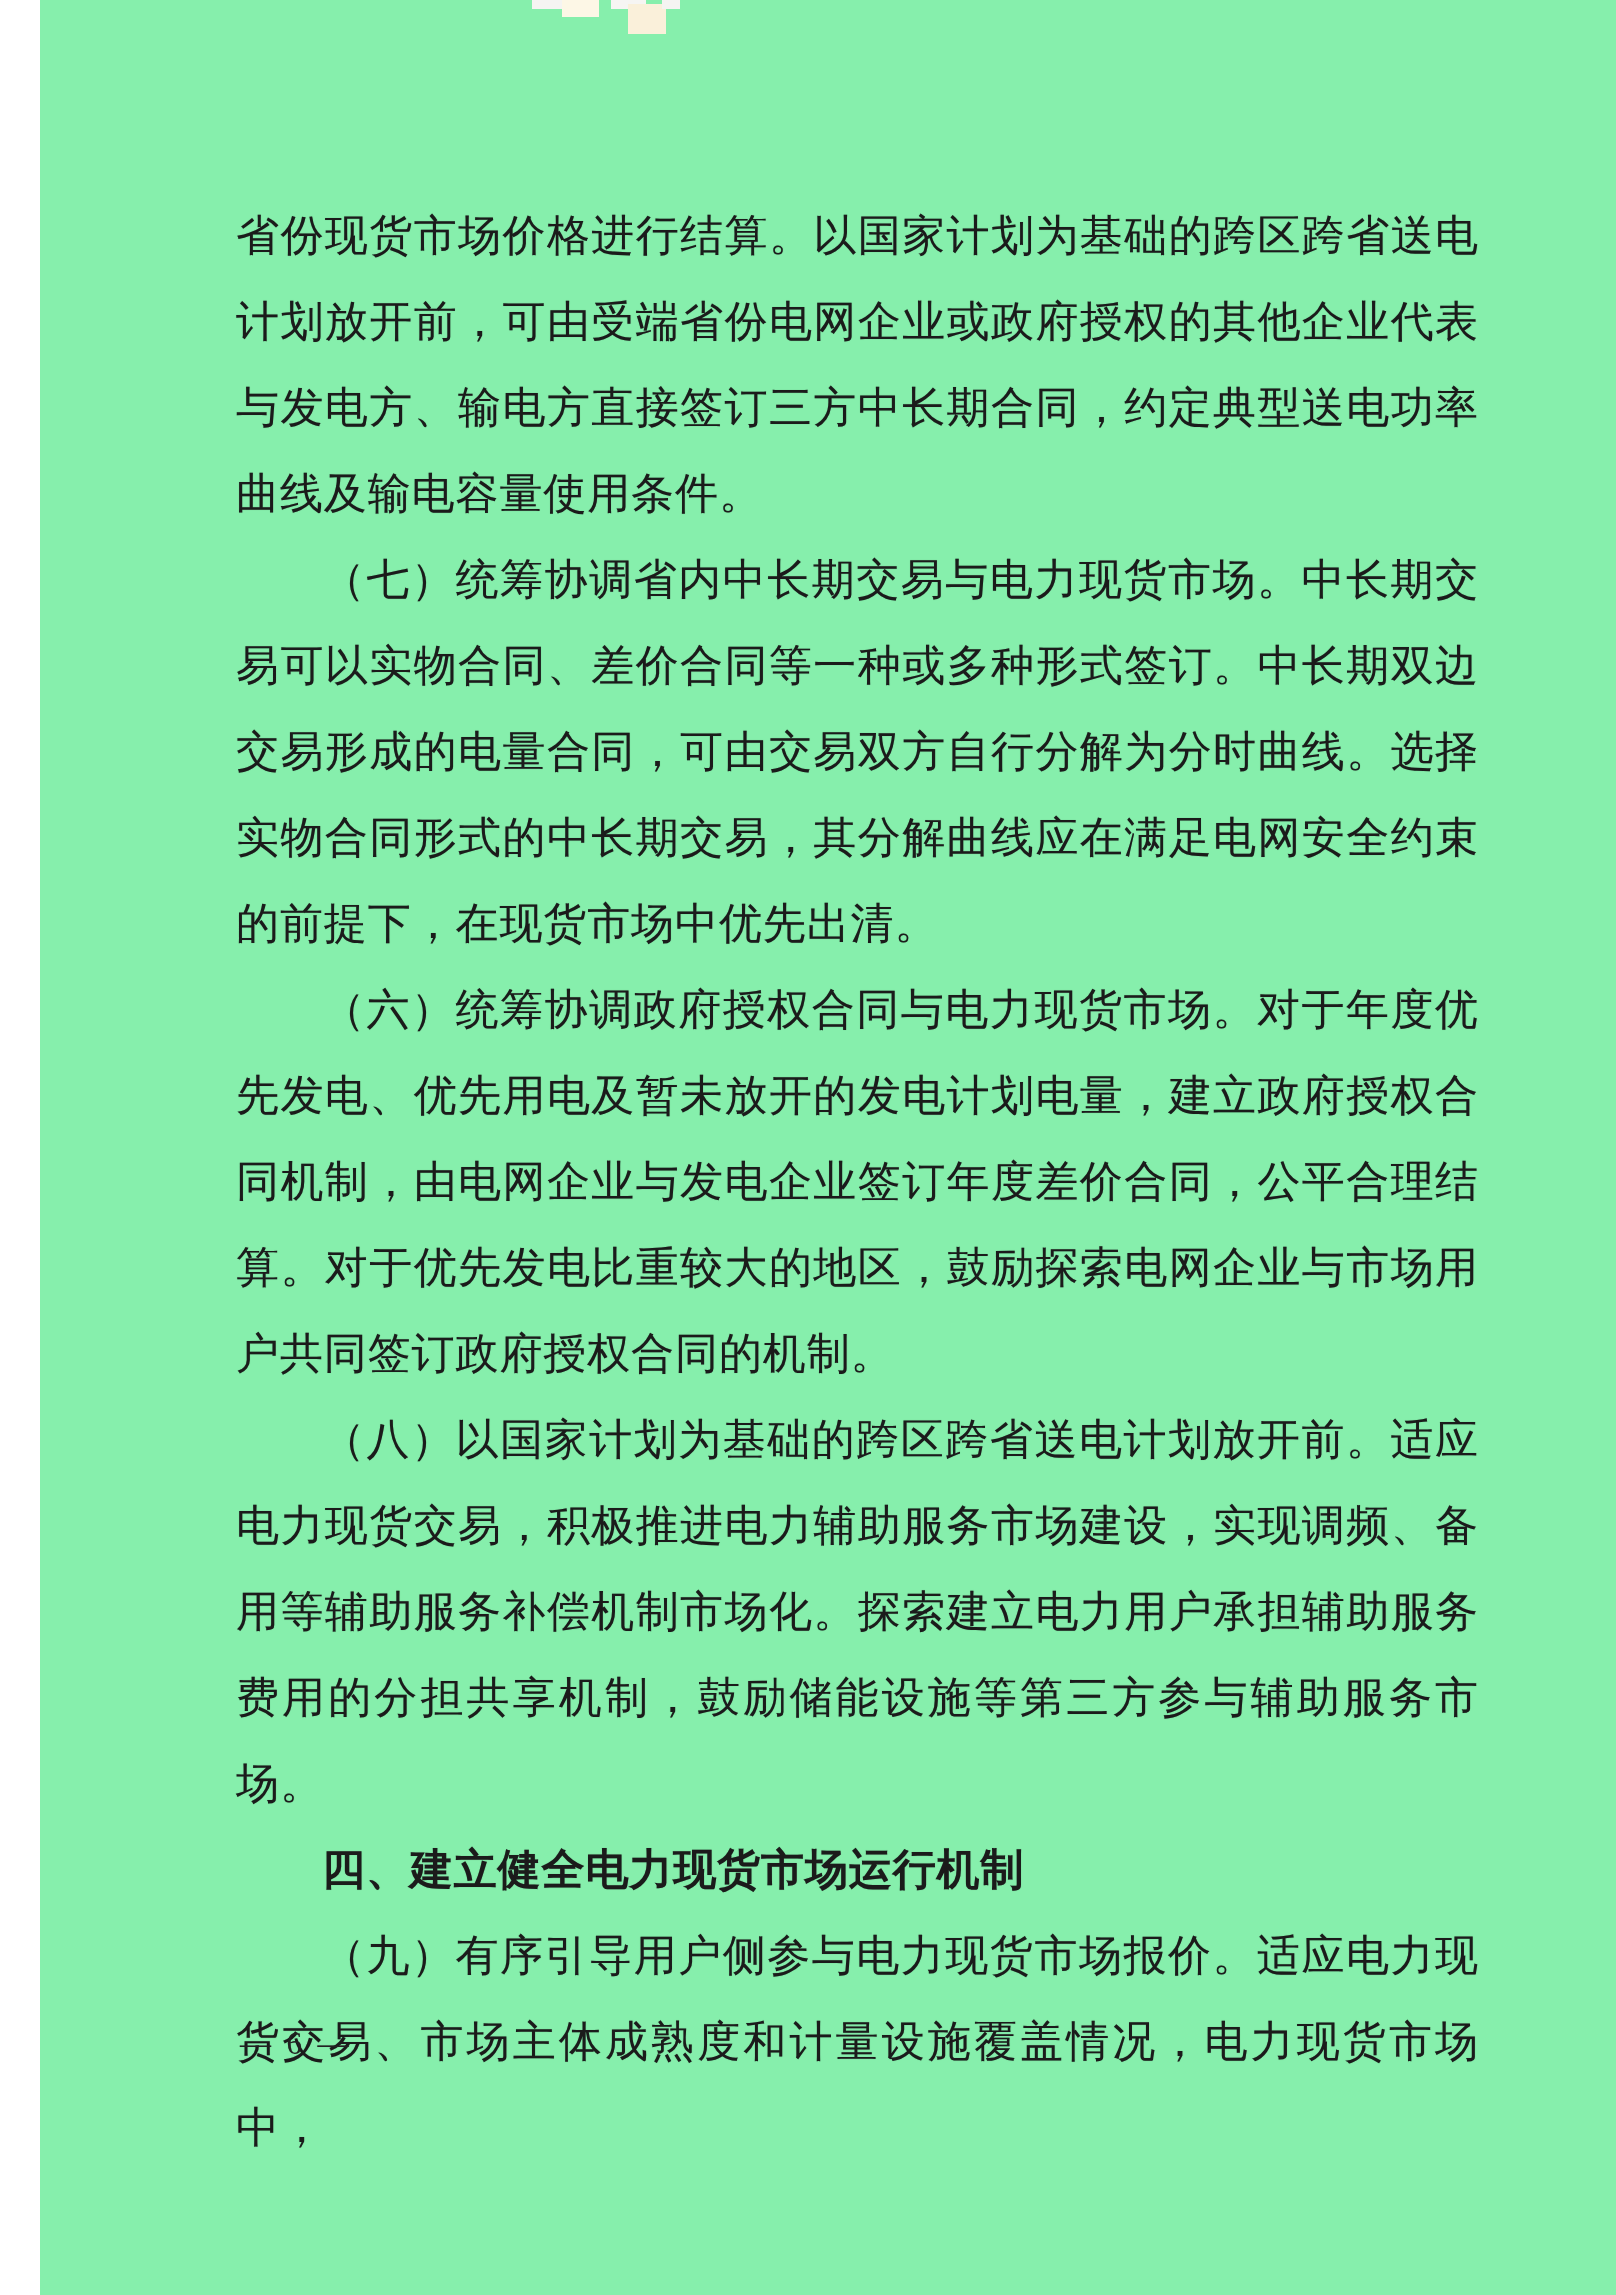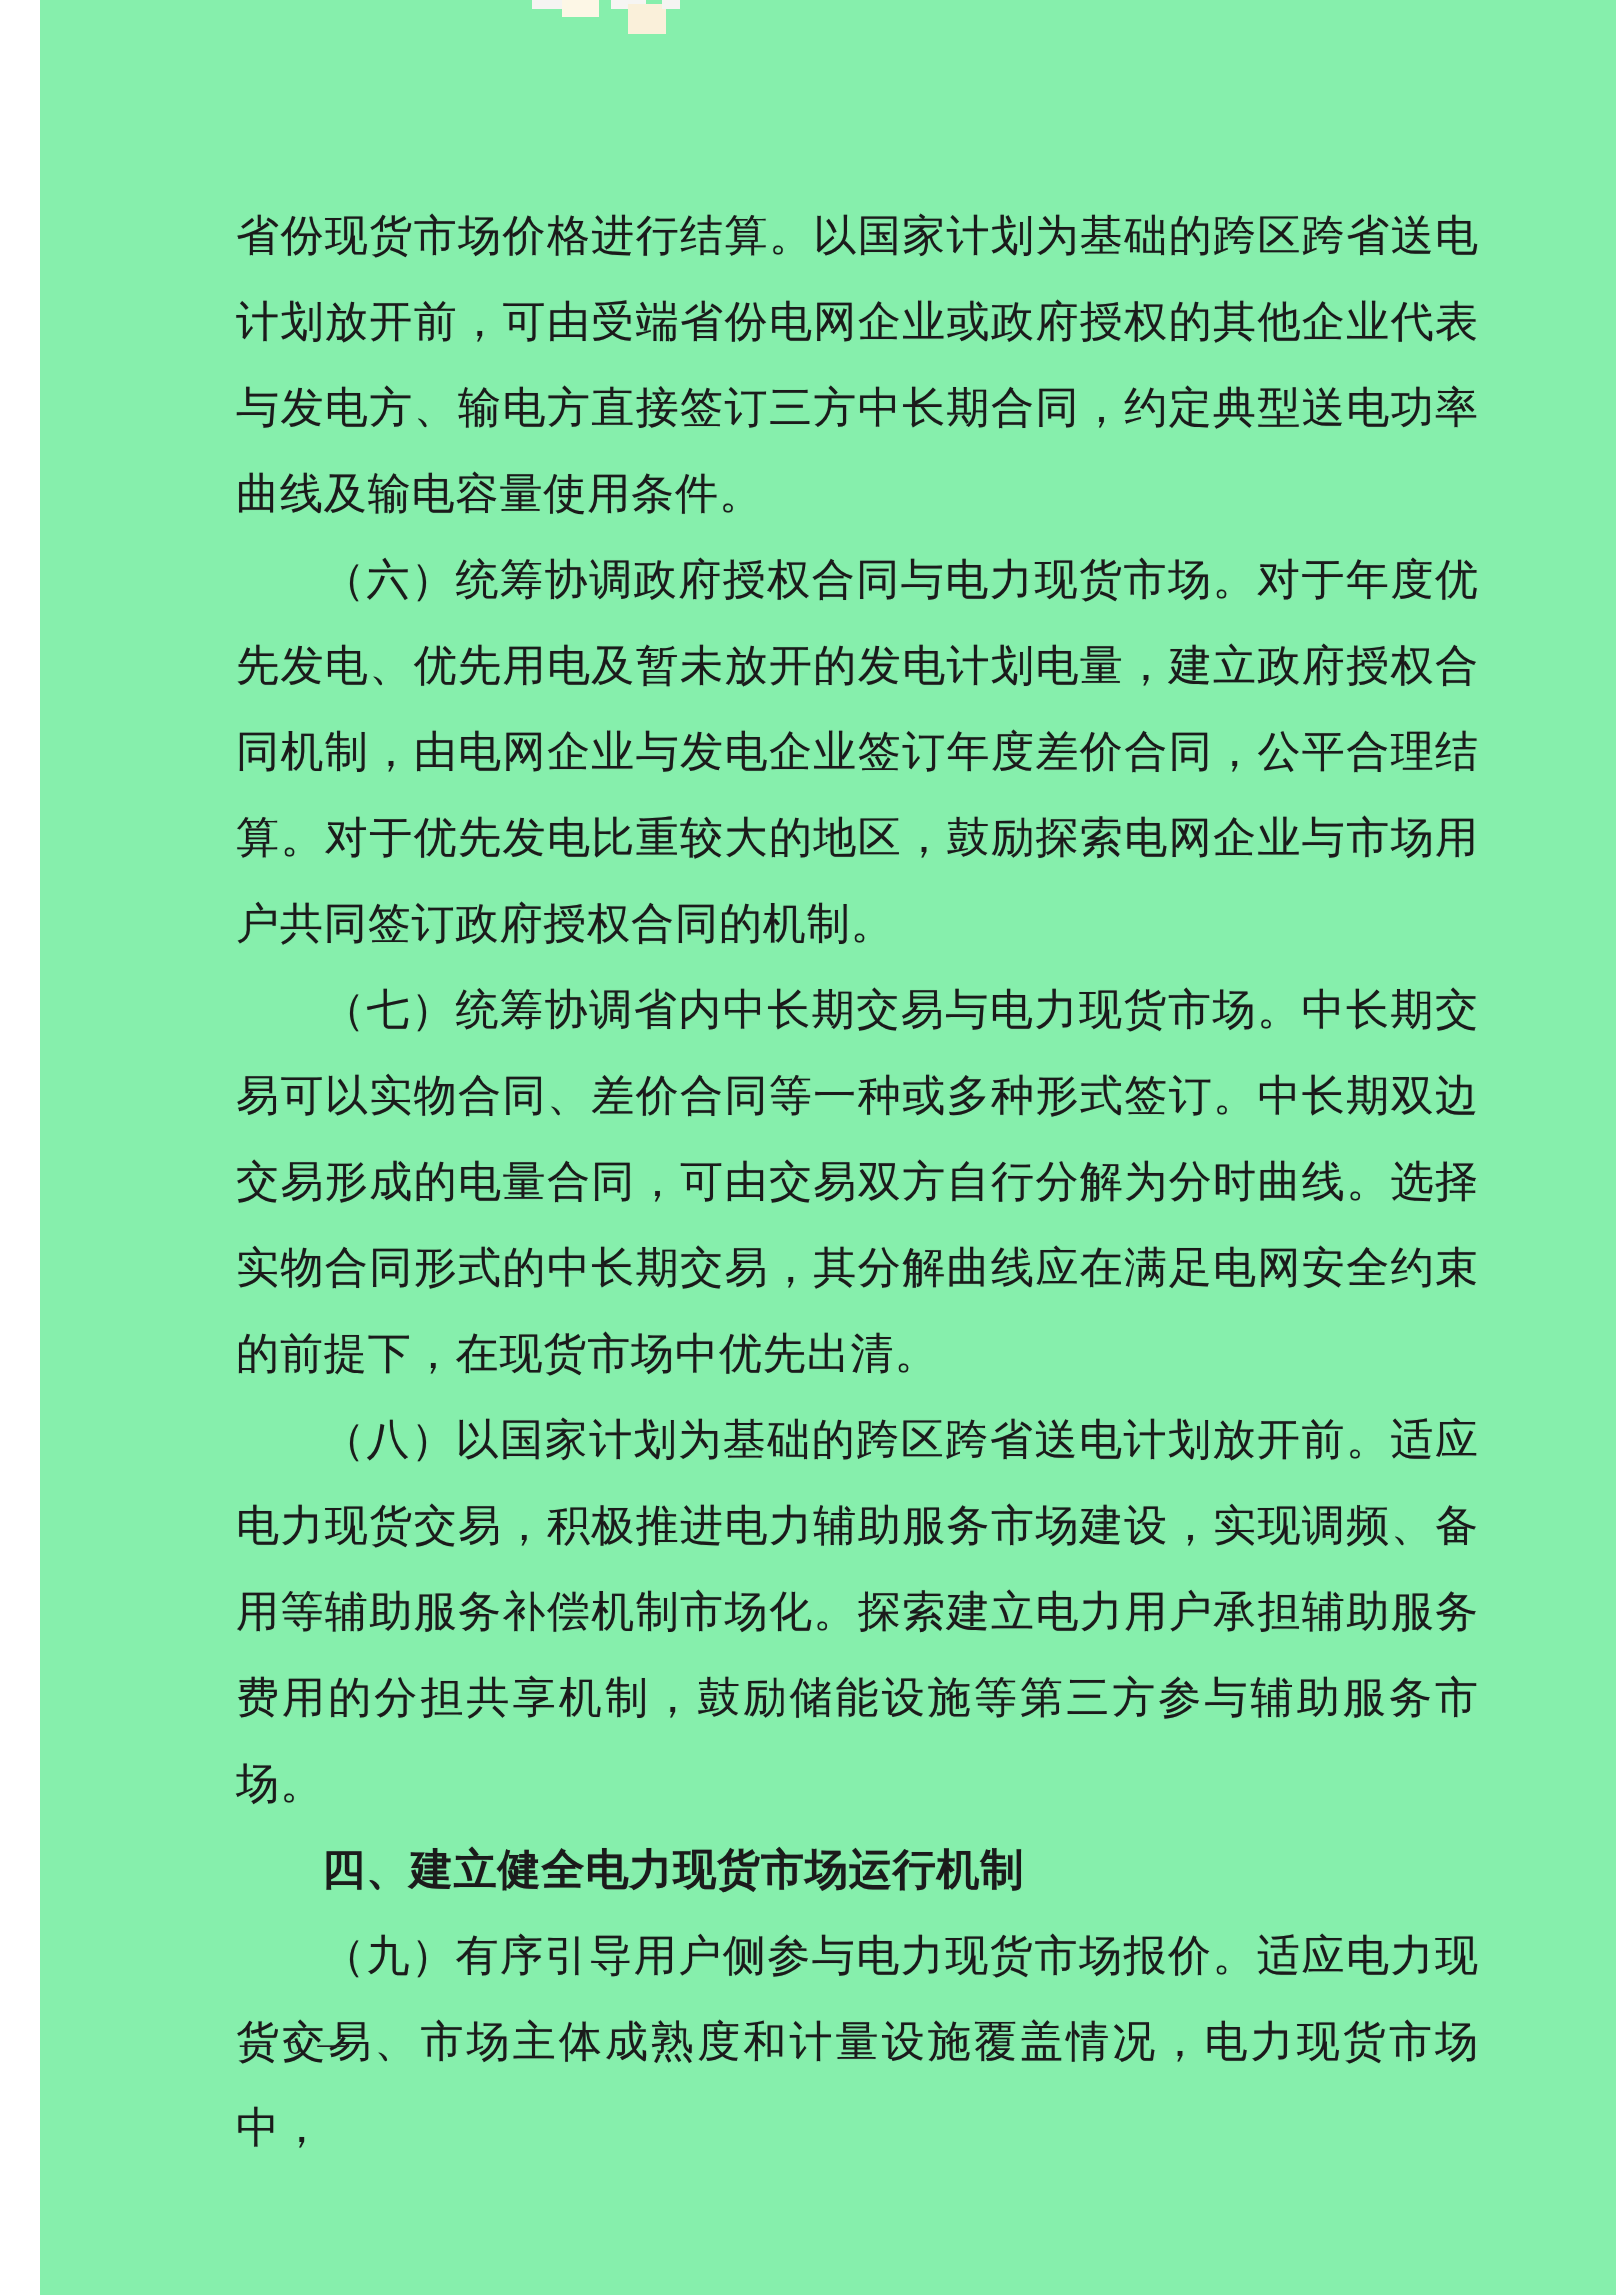--- a/index.html
+++ b/index.html
@@ -65,22 +65,22 @@
 <div class="page">
 
   <div class="artifact a1"></div>
   <div class="artifact a2"></div>
   <div class="artifact a3"></div>
   <div class="artifact a4"></div>
   <div class="artifact a5"></div>
 
   <div class="body-text">
     <p>省份现货市场价格进行结算。以国家计划为基础的跨区跨省送电计划放开前，可由受端省份电网企业或政府授权的其他企业代表与发电方、输电方直接签订三方中长期合同，约定典型送电功率曲线及输电容量使用条件。</p>
+    <p class="indent">（七）统筹协调省内中长期交易与电力现货市场。中长期交易可以实物合同、差价合同等一种或多种形式签订。中长期双边交易形成的电量合同，可由交易双方自行分解为分时曲线。选择实物合同形式的中长期交易，其分解曲线应在满足电网安全约束的前提下，在现货市场中优先出清。</p>
     <p class="indent">（六）统筹协调政府授权合同与电力现货市场。对于年度优先发电、优先用电及暂未放开的发电计划电量，建立政府授权合同机制，由电网企业与发电企业签订年度差价合同，公平合理结算。对于优先发电比重较大的地区，鼓励探索电网企业与市场用户共同签订政府授权合同的机制。</p>
-    <p class="indent">（七）统筹协调省内中长期交易与电力现货市场。中长期交易可以实物合同、差价合同等一种或多种形式签订。中长期双边交易形成的电量合同，可由交易双方自行分解为分时曲线。选择实物合同形式的中长期交易，其分解曲线应在满足电网安全约束的前提下，在现货市场中优先出清。</p>
     <p class="indent">（八）以国家计划为基础的跨区跨省送电计划放开前。适应电力现货交易，积极推进电力辅助服务市场建设，实现调频、备用等辅助服务补偿机制市场化。探索建立电力用户承担辅助服务费用的分担共享机制，鼓励储能设施等第三方参与辅助服务市场。</p>
     <p class="indent heading">四、建立健全电力现货市场运行机制</p>
     <p class="indent">（九）有序引导用户侧参与电力现货市场报价。适应电力现货交易、市场主体成熟度和计量设施覆盖情况，电力现货市场中，</p>
   </div>
 
   <div class="page-number">— 6 —</div>
 
 </div>
 
 

